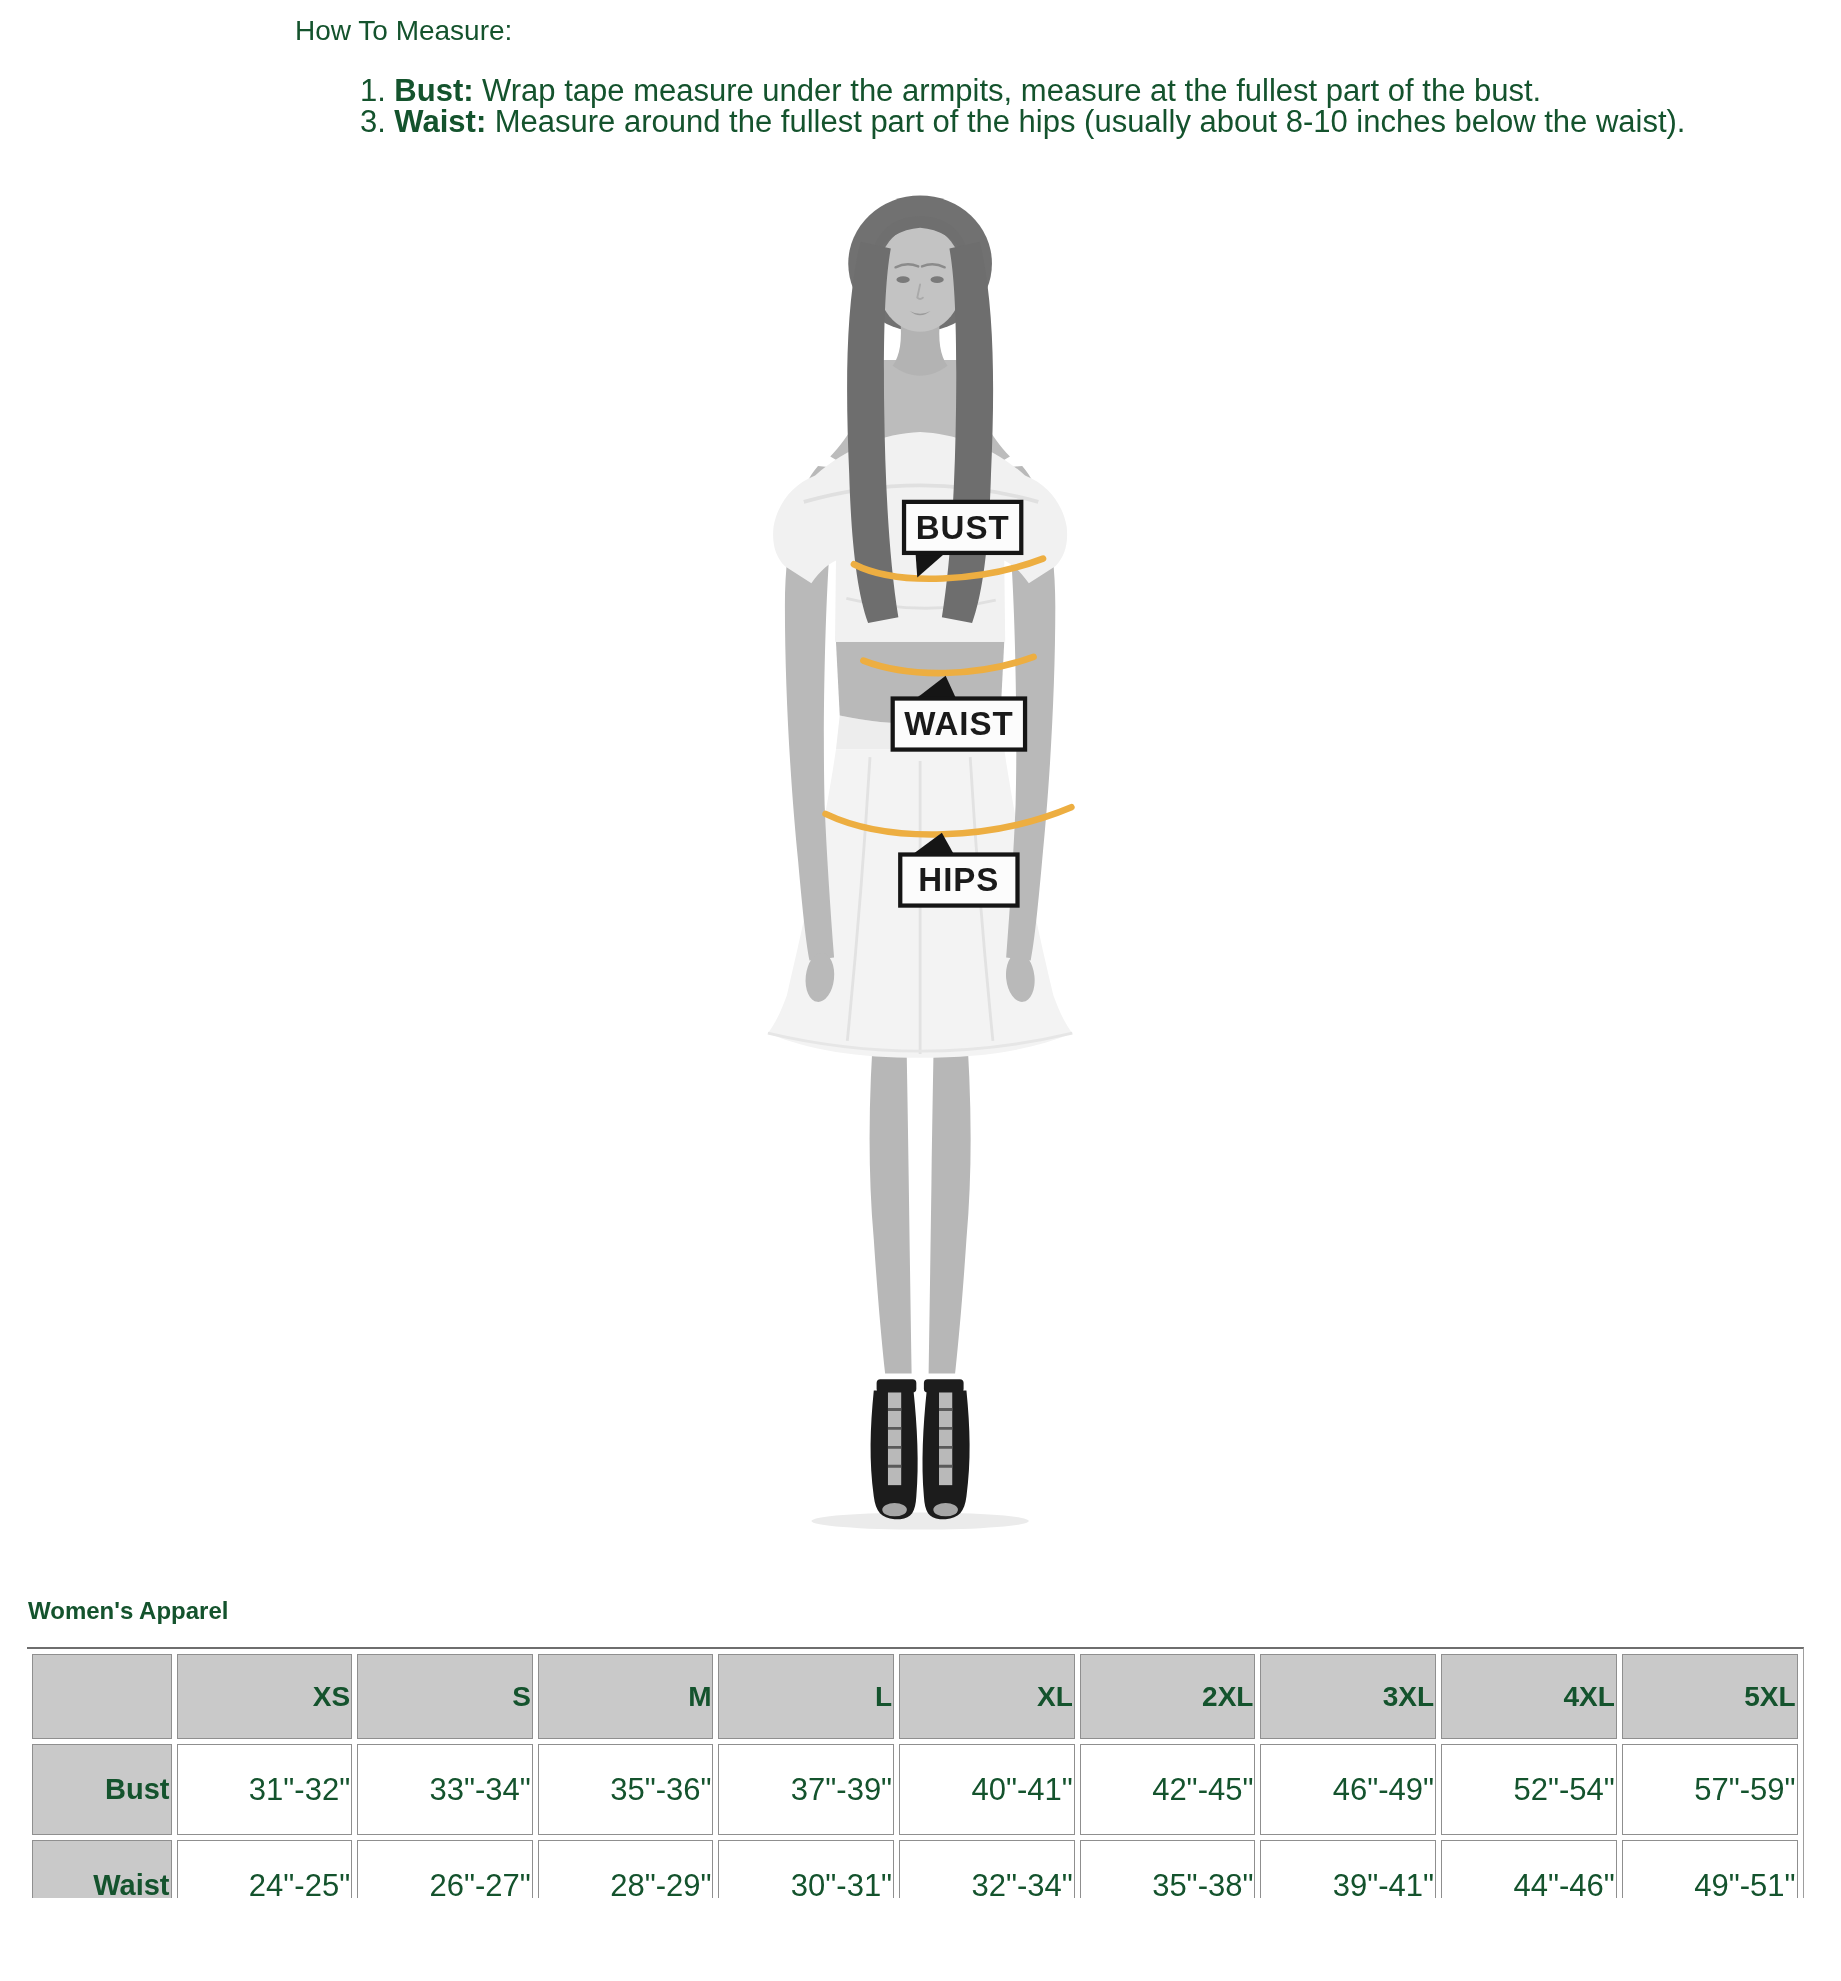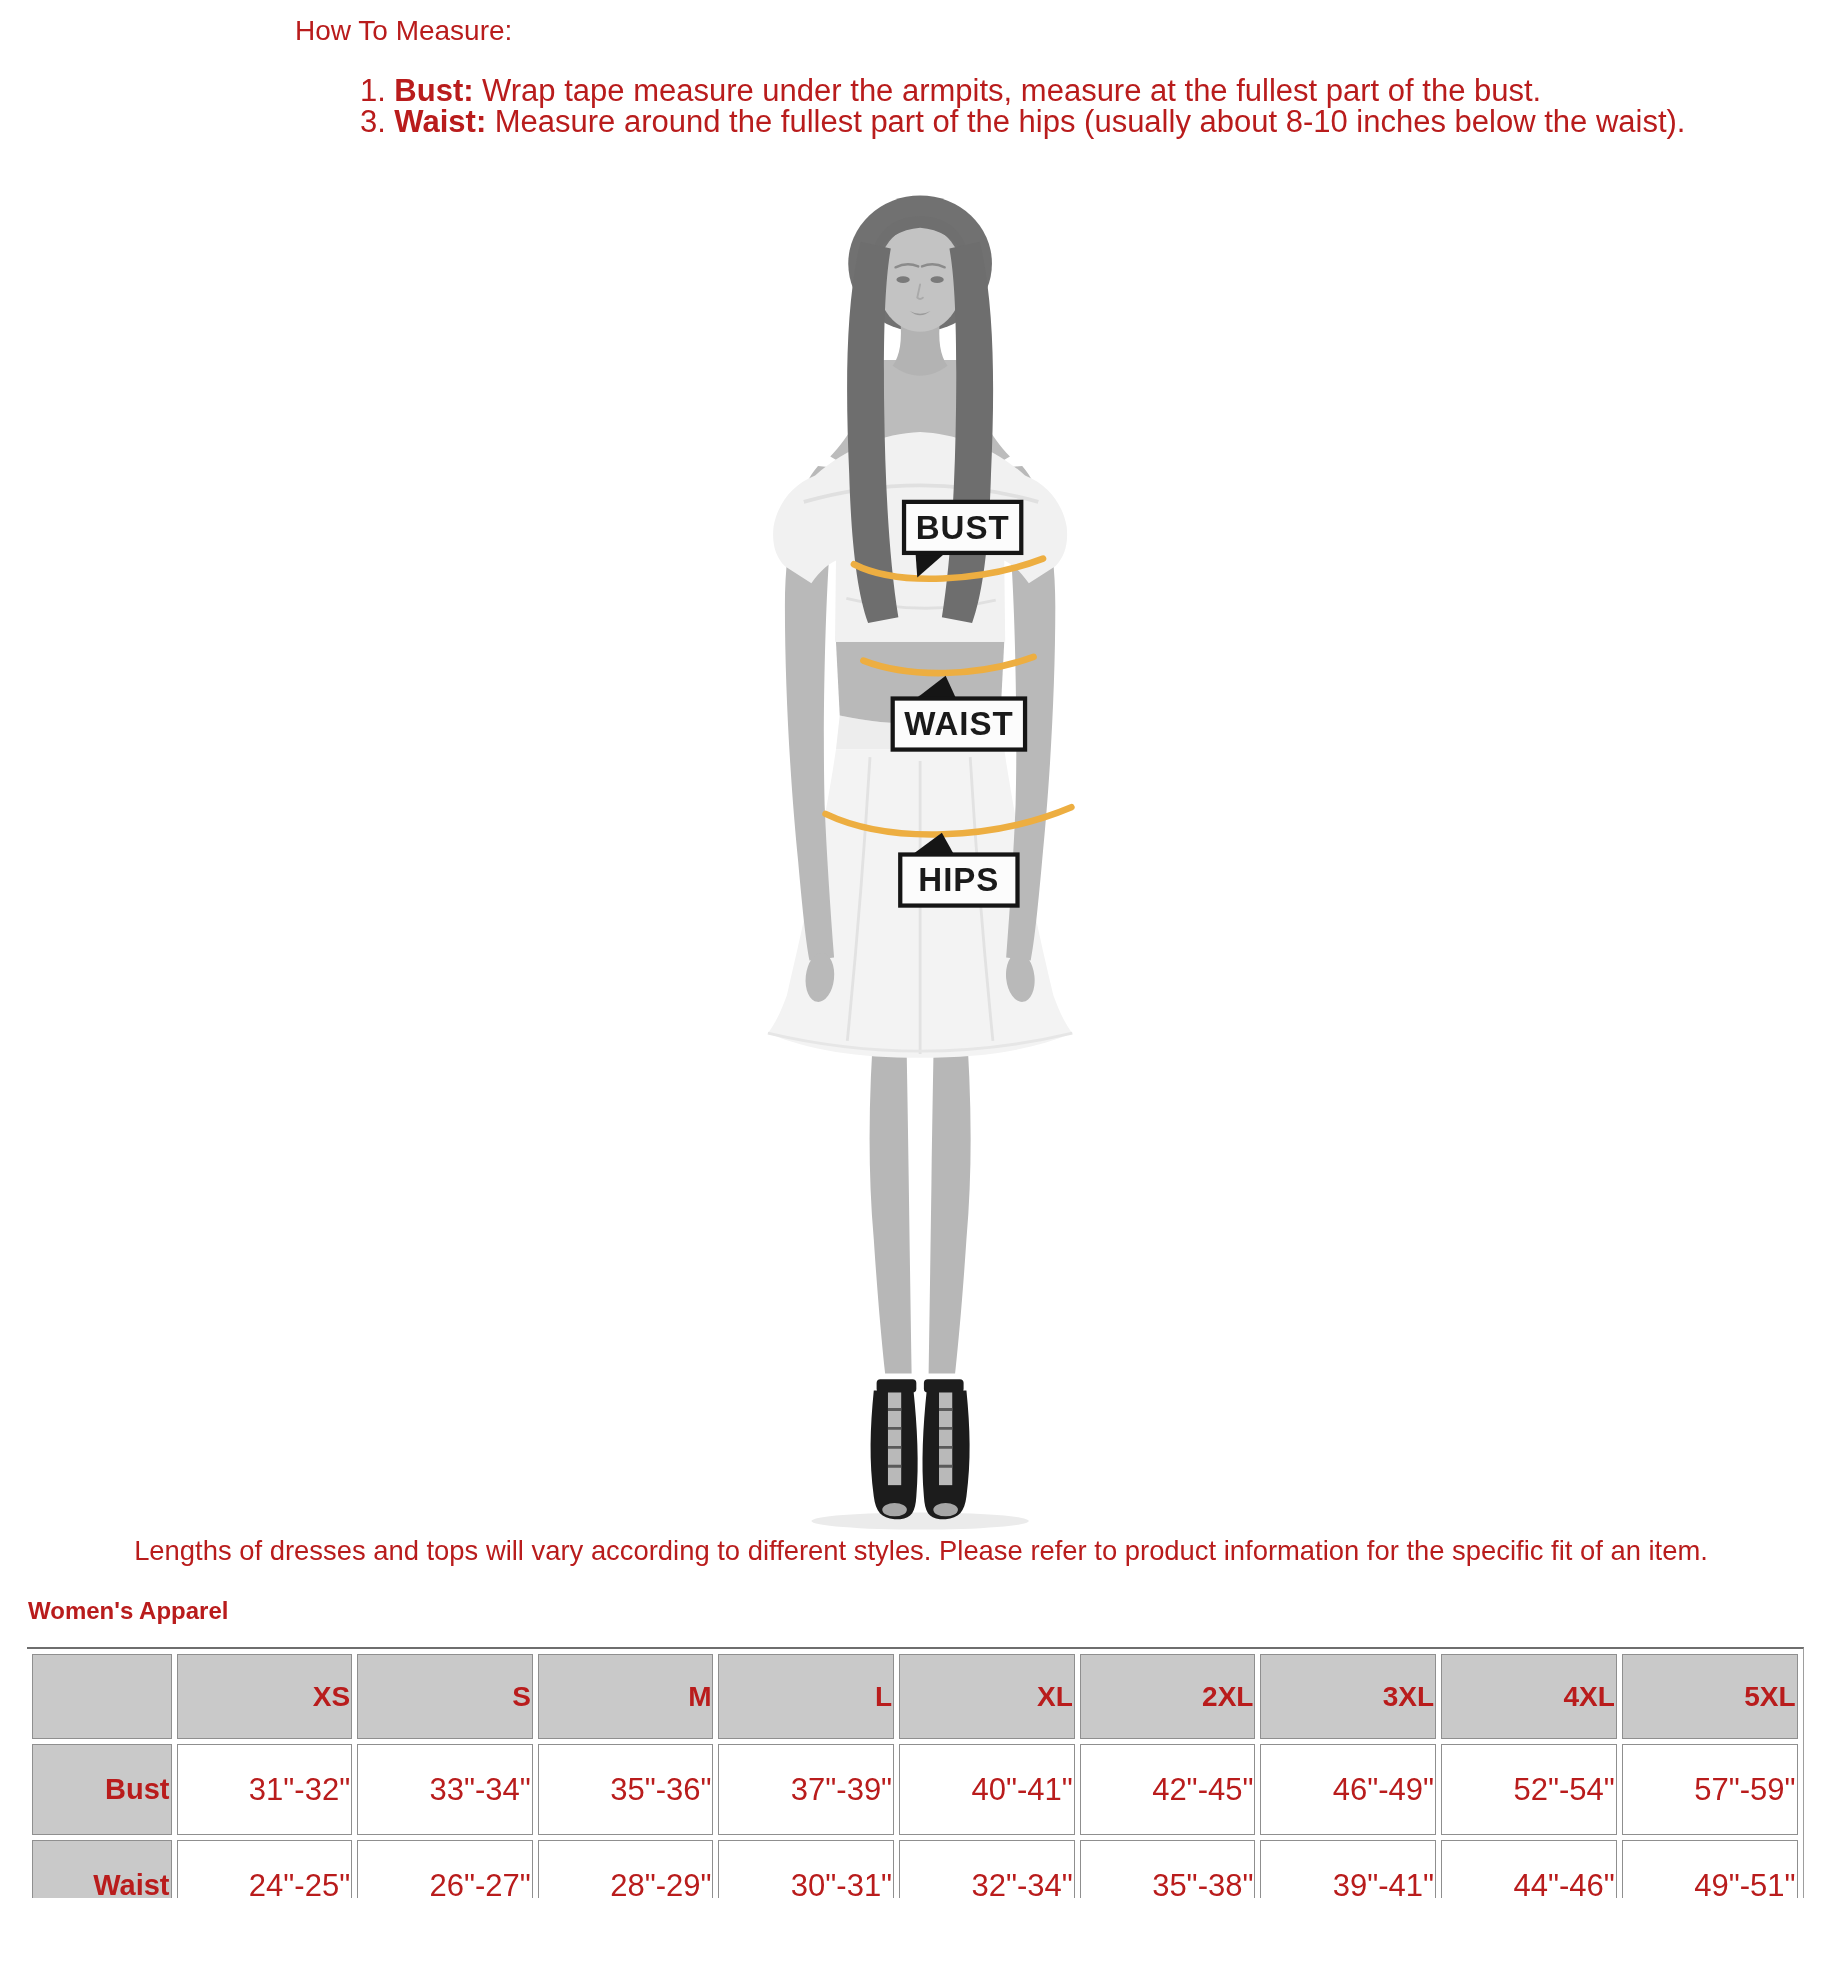--- a/index.html
+++ b/index.html
@@ -1,18 +1,18 @@
 <!DOCTYPE html>
 <html style="font-size:15px"><head>
 <meta charset="utf-8">
 <style>
   html,body{margin:0;padding:0;background:#ffffff;}
   .canvas{
     position:relative;width:1842px;height:1898px;background:#ffffff;
-    font-family:"Liberation Sans", sans-serif;color:#b91c1c;overflow:hidden;text-decoration:underline;
+    font-family:"Liberation Sans", sans-serif;color:#14532d;overflow:hidden;text-decoration:underline;
   }
   .howto-title{position:absolute;left:295px;top:15px;font-size:28px;}
   .howto-list{position:absolute;left:360px;top:75px;font-size:31px;line-height:31px;}
   .step{white-space:nowrap;}
   .step-num{margin-right:8.5px;}
   .step-label{font-weight:bold;margin-right:8.5px;}
   .figure-wrap{position:absolute;left:662px;top:189px;width:520px;height:1349px;}
   .note{position:absolute;left:0;top:1535px;width:100%;text-align:center;font-size:27.4px;}
   .chart-title{position:absolute;left:28px;top:1597px;font-size:24px;font-weight:bold;}
   table.size-chart{
@@ -129,21 +129,20 @@
       </g>
 
       <g>
         <path d="M 262,705 L 296,680 L 310,705 Z" fill="#151515"></path>
         <rect x="252" y="703" width="124" height="54" fill="#fcfcfc" stroke="#151515" stroke-width="4.5"></rect>
         <text x="314" y="742" text-anchor="middle" font-family="Liberation Sans, sans-serif" font-size="35" font-weight="600" letter-spacing="1" fill="#1a1a1a">HIPS</text>
       </g>
     </svg>
   </div>
 
-  <div class="note">Lengths of dresses and tops will vary according to different styles. Please refer to product information for the specific fit of an item.</div>
 
   <div class="chart-title">Women's Apparel</div>
 
   <table class="size-chart">
     <colgroup>
       <col style="width:140px">
       <col>
         <col>
         <col>
         <col>

